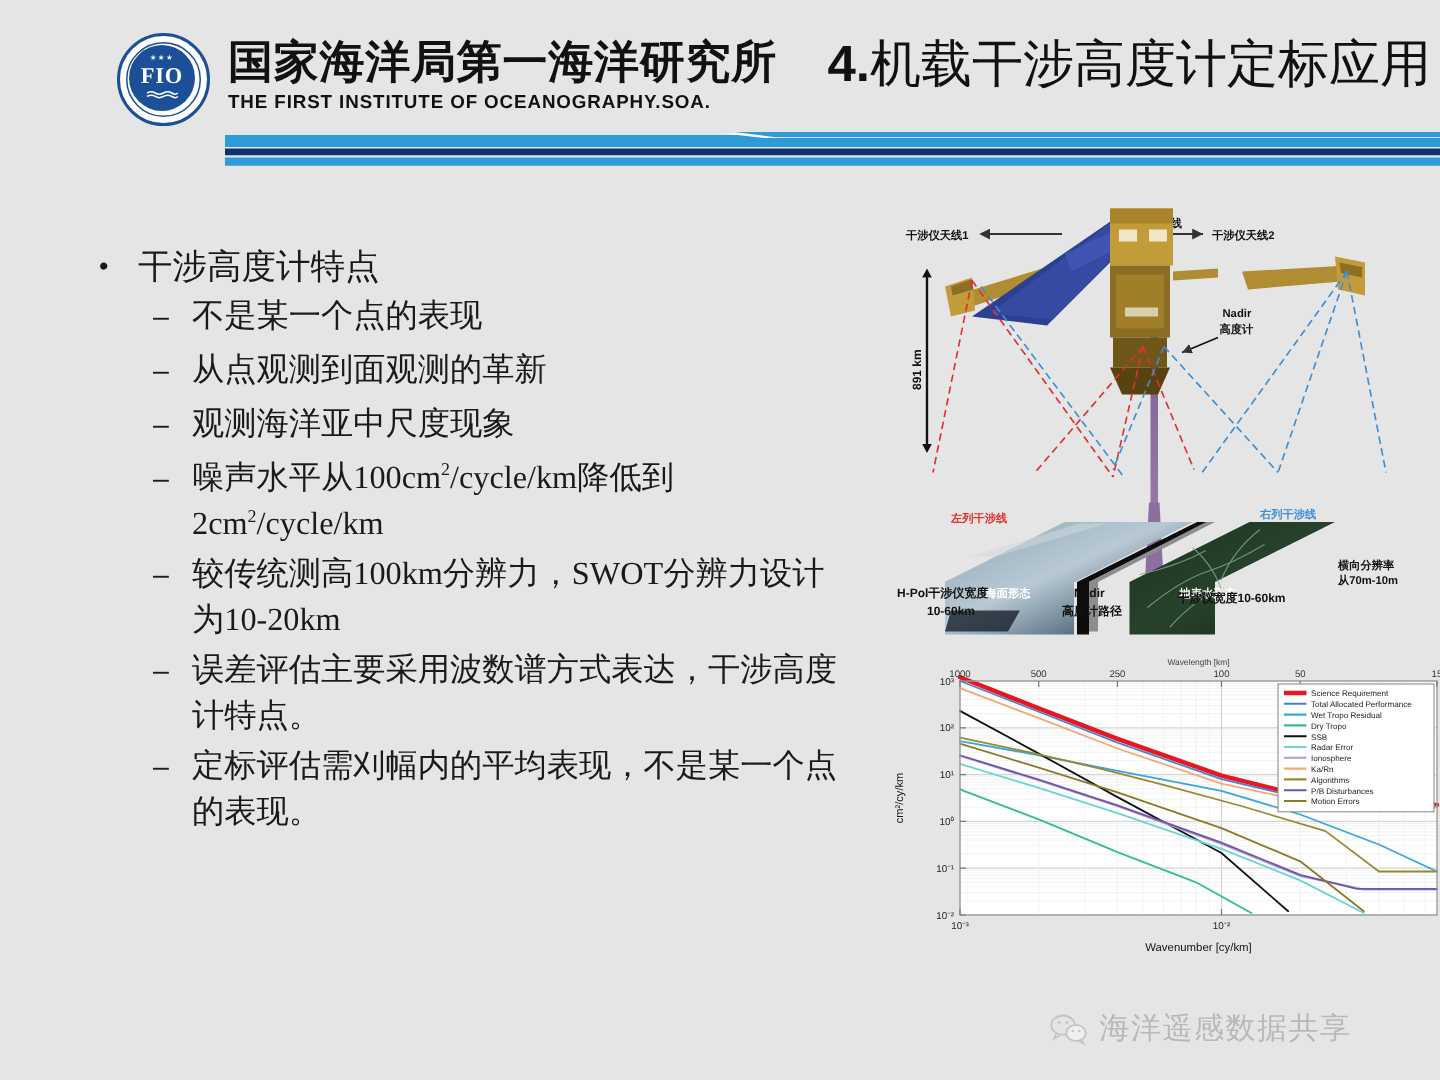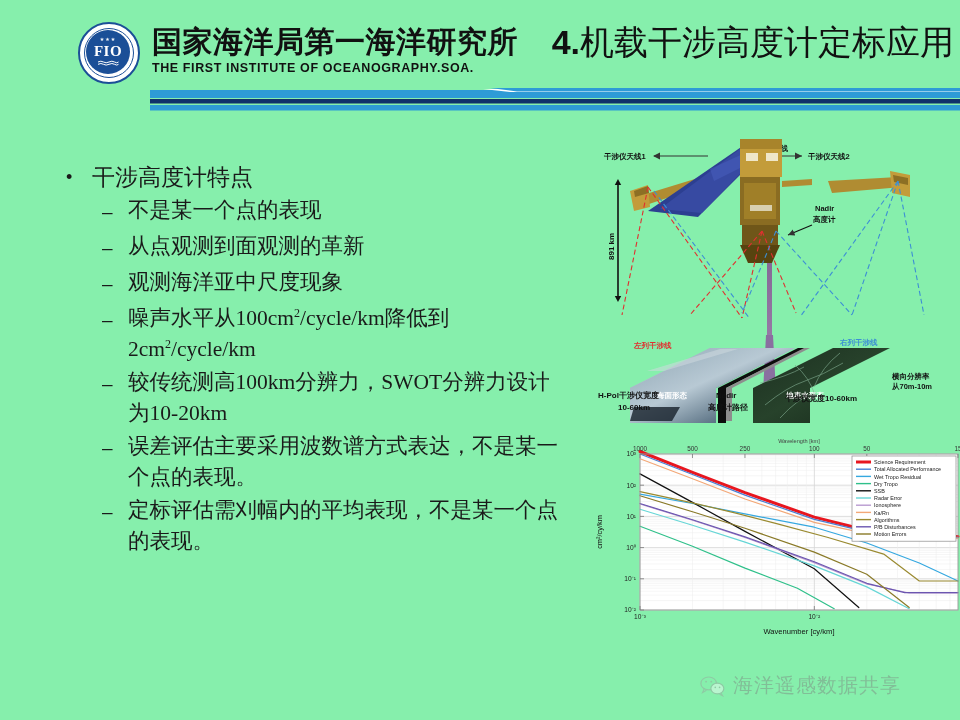--- a/index.html
+++ b/index.html
@@ -1,21 +1,21 @@
 <!DOCTYPE html>
 <html><head>
 <meta charset="utf-8">
 <style>
   html,body{margin:0;padding:0;}
   body{
     width:960px;height:720px;overflow:hidden;background:#ffffff;
     font-family:"Liberation Sans","DejaVu Sans",sans-serif;
     position:relative;
   }
-  .slide{position:absolute;inset:0;background:#86efac;text-decoration:underline;}
+  .slide{position:absolute;inset:0;background:#e5e5e5;text-decoration:underline;}
 
   
   .header{position:absolute;left:0;top:0;width:960px;height:110px;}
   .logo-wrap{position:absolute;left:78px;top:22px;width:64px;height:64px;}
   .logo-seal{position:absolute;left:0;top:0;width:62px;height:62px;border-radius:50%;
     border:2px solid #1b4f97;background:#fff;box-sizing:border-box;}
   .logo-seal:after{content:"";position:absolute;left:4px;top:4px;right:4px;bottom:4px;
     border-radius:50%;border:1px solid #1b4f97;}
   .logo-inner{position:absolute;left:8px;top:8px;width:44px;height:44px;border-radius:50%;
     background:#1b4f97;color:#fff;display:flex;align-items:center;justify-content:center;
@@ -131,21 +131,21 @@
       <div class="txt tight"><span>噪声水平从100cm</span><sup>2</sup><span>/cycle/km降低到2cm</span><sup>2</sup><span>/cycle/km</span></div>
     </div>
 
     <div class="lvl2">
       <div class="dash">–</div>
       <div class="txt tight">较传统测高100km分辨力，SWOT分辨力设计为10-20km</div>
     </div>
 
     <div class="lvl2">
       <div class="dash">–</div>
-      <div class="txt tight">误差评估主要采用波数谱方式表达，不是某一个点的表现。</div>
+      <div class="txt tight">误差评估主要采用波数谱方式表达，干涉高度计特点。</div>
     </div>
 
     <div class="lvl2">
       <div class="dash">–</div>
       <div class="txt tight">定标评估需刈幅内的平均表现，不是某一个点的表现。</div>
     </div>
 
   </div>
 
   <div class="diagram">

